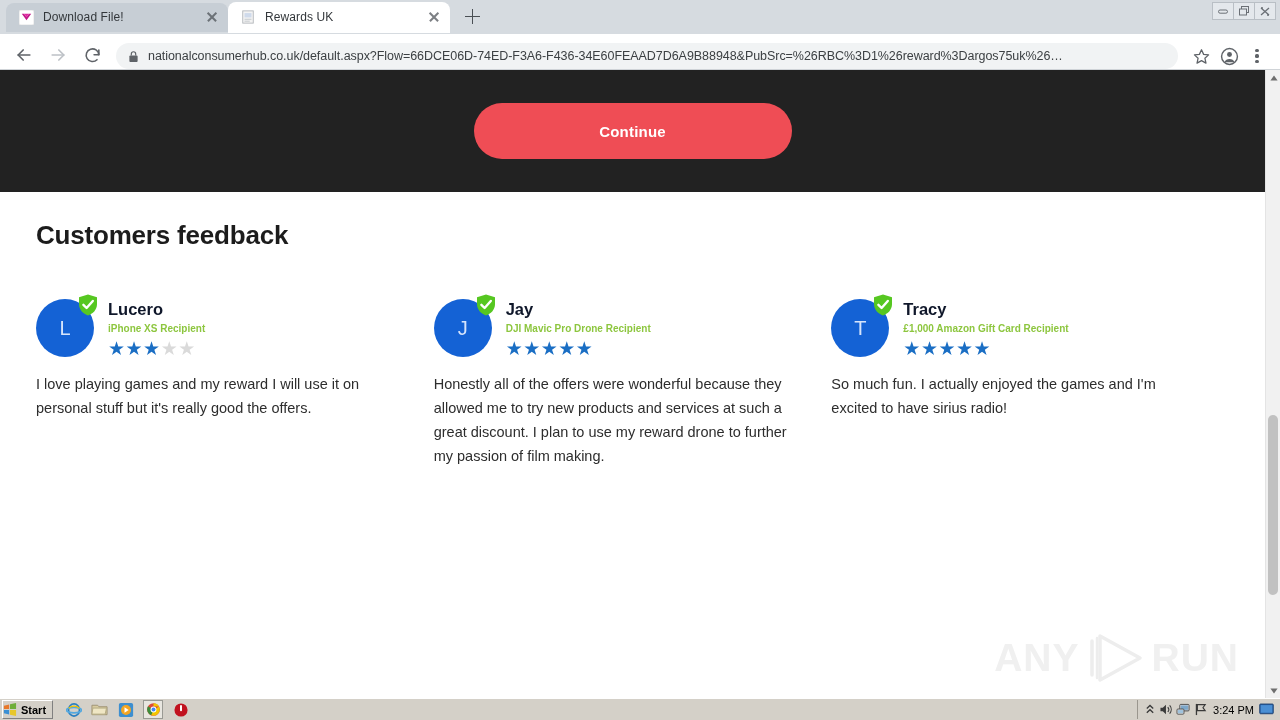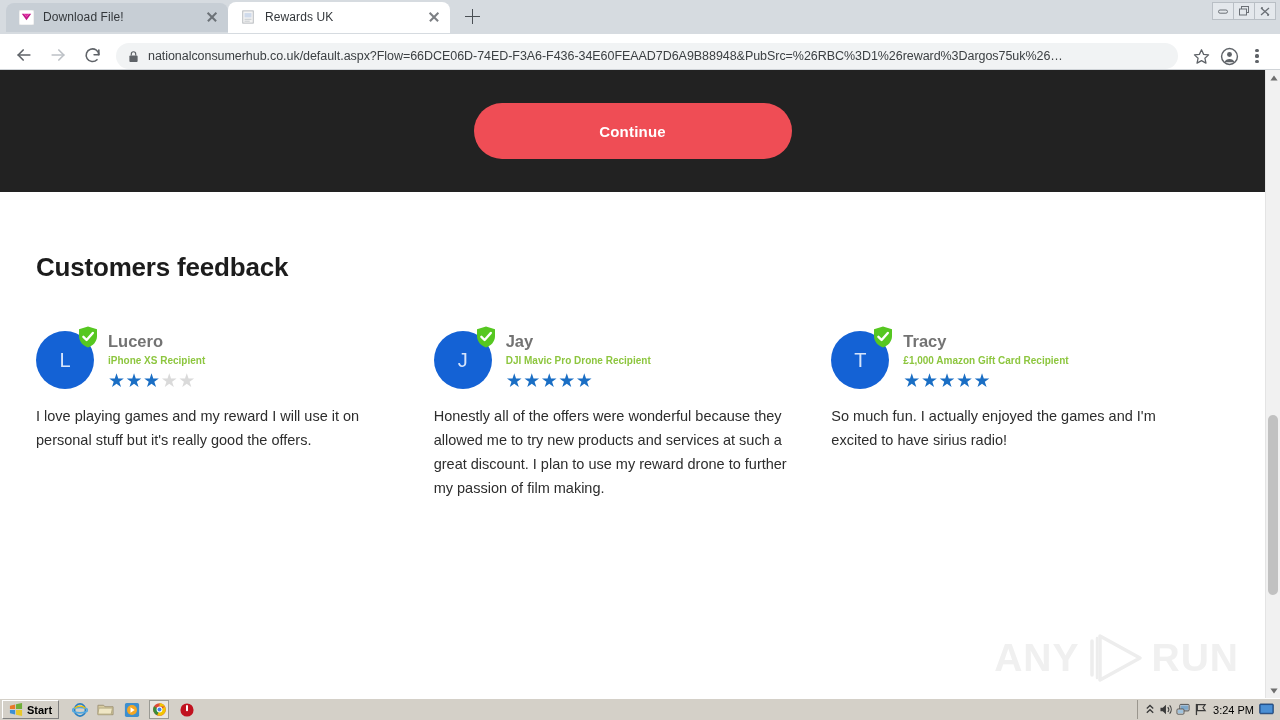--- a/index.html
+++ b/index.html
@@ -146,21 +146,21 @@
     border-radius: 30px;
     width: 318px;
     height: 56px;
     font-size: 15px;
     font-weight: bold;
     font-family: "Liberation Sans", sans-serif;
     letter-spacing: .2px;
     cursor: pointer;
   }
 
-  .content { padding: 60px 36px 0 36px; }
+  .content { padding: 28px 36px 0 36px; }
   .section-title {
     font-size: 26px;
     font-weight: bold;
     color: #1c1c1c;
     letter-spacing: -.2px;
   }
 
   .cards {
     display: flex;
     margin-top: 48px;
@@ -178,21 +178,21 @@
     display: flex; align-items: center; justify-content: center;
     font-size: 20px;
     font-weight: 500;
   }
   .verified {
     position: absolute; top: -5px; right: -4px;
     width: 20px; height: 22px;
   }
 
   .card-meta { padding-top: 1px; }
-  .c-name { font-size: 16.5px; font-weight: bold; color: #737373; line-height: 1.2; }
+  .c-name { font-size: 16.5px; font-weight: bold; color: #0f172a; line-height: 1.2; }
   .c-role { font-size: 10px; font-weight: bold; color: #8dc63f; margin-top: 3px; line-height: 1.2; }
   .stars { margin-top: 4px; font-size: 19px; letter-spacing: .5px; line-height: 1; }
   .star-on  { color: #1a6ec4; }
   .star-off { color: #dadada; }
 
   .c-text {
     margin-top: 15px;
     font-size: 14.5px;
     color: #2d2d2d;
     line-height: 1.65;
@@ -237,21 +237,21 @@
     height: 22px;
     background: #d4d0c8;
     border-top: 1px solid #ffffff;
     display: flex;
     align-items: center;
     padding: 0 2px;
   }
   .start {
     display: flex; align-items: center;
     height: 19px;
-    padding: 0 6px 0 6px;
+    padding: 0 6px 0 0;
     border: 1px solid #808080;
     border-top-color: #fff; border-left-color: #fff;
     background: #d4d0c8;
     font-size: 11px; font-weight: bold; color: #000;
     margin-right: 6px;
   }
   .start-flag { width: 14px; height: 13px; margin-right: 4px; }
   .qlaunch { display: flex; align-items: center; gap: 9px; padding-left: 6px; }
   .ql-ico { width: 17px; height: 17px; display: flex; align-items: center; justify-content: center; }
   .ql-ico.boxed { border: 1px solid #9a9a94; background: #e8e6e0; width: 20px; height: 19px; }

